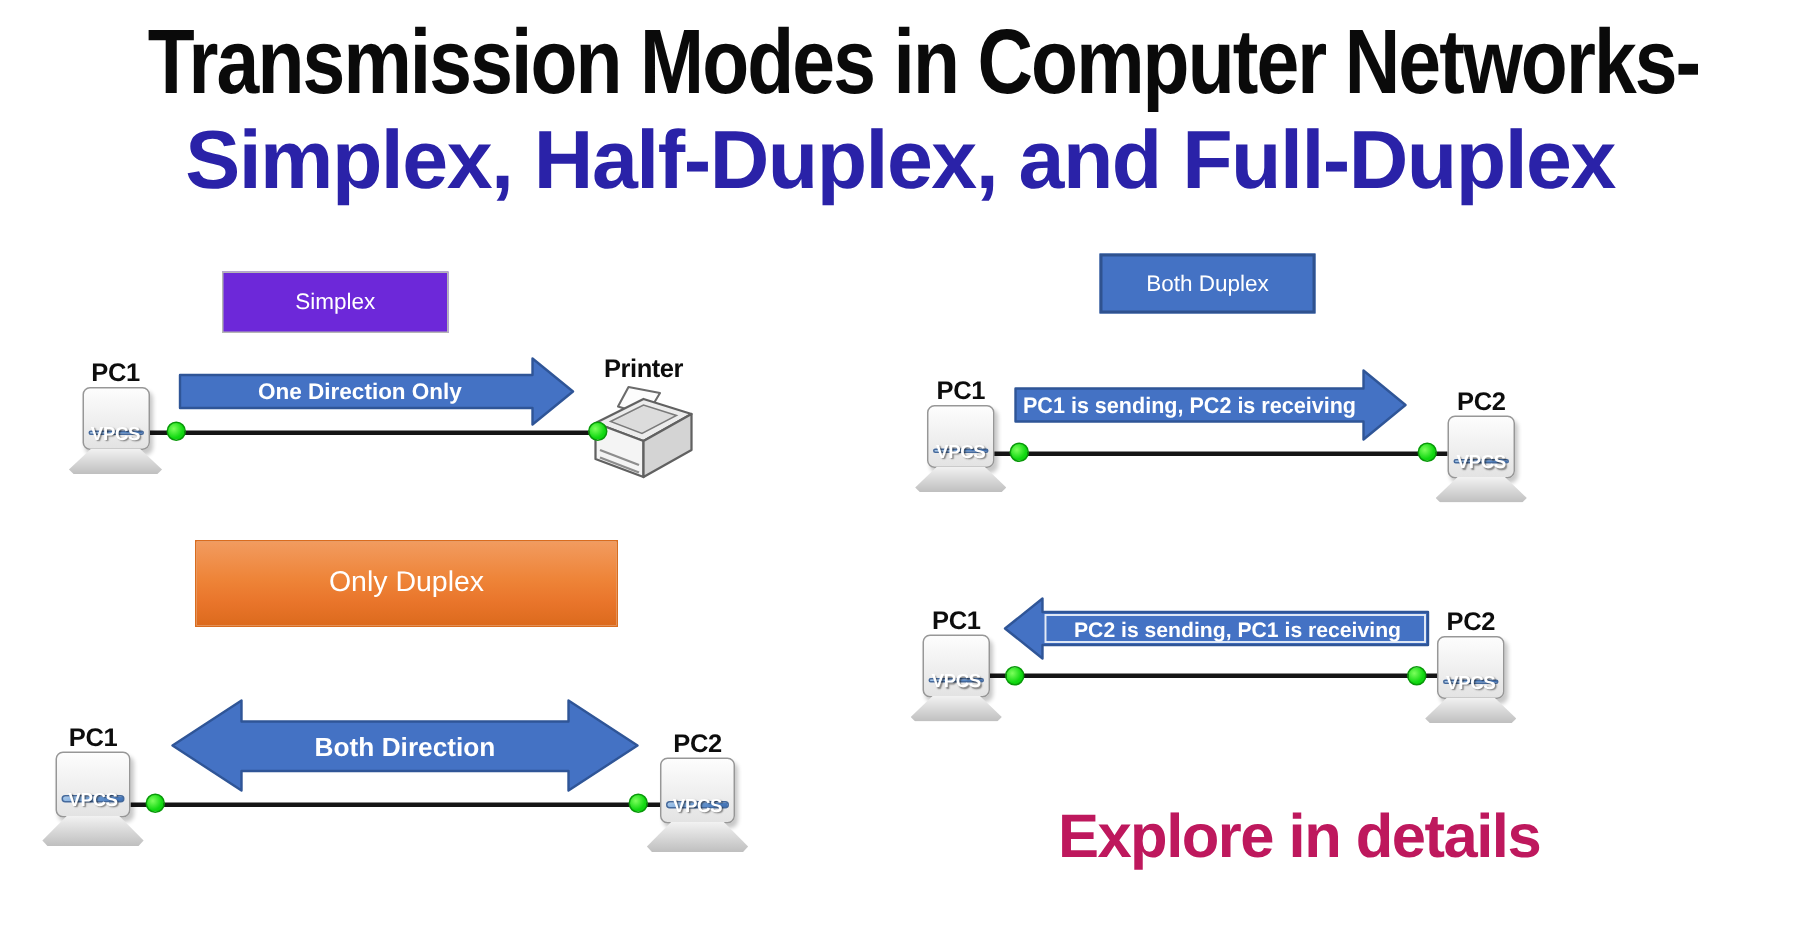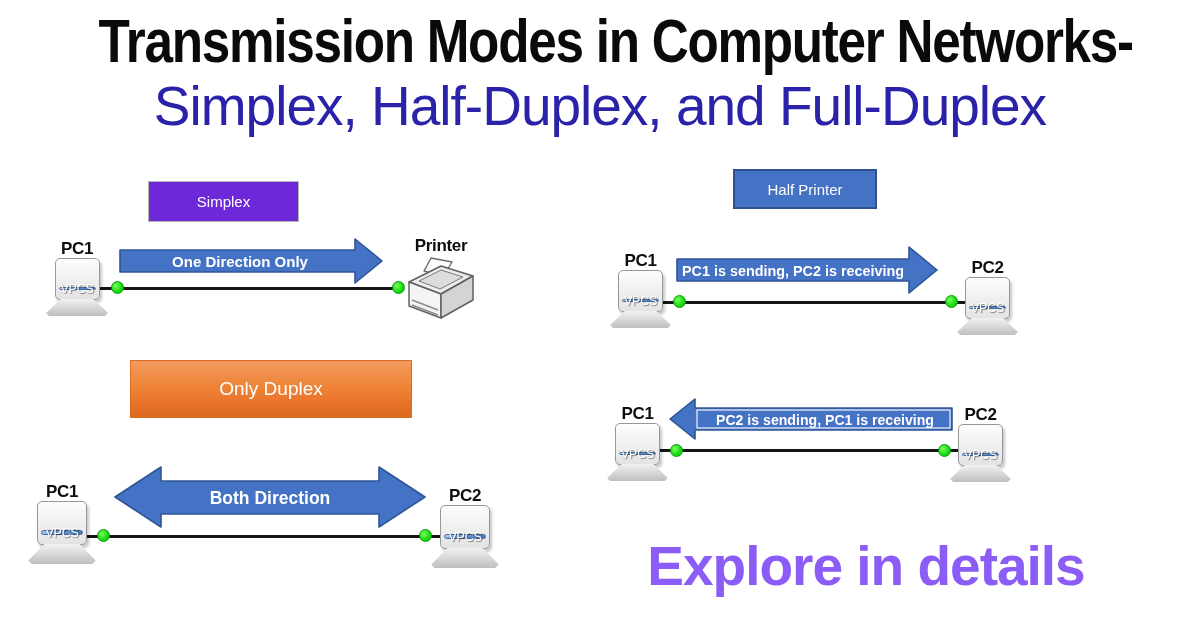--- a/index.html
+++ b/index.html
@@ -10,26 +10,26 @@
   section{display:contents;}
 
   
   .title-row{position:absolute;top:6px;left:0;right:0;text-align:left;z-index:5;}
   .title-row span{
     display:inline-block;font-size:61px;font-weight:700;color:#0a0a0a;
     letter-spacing:-1.5px;transform:scaleX(0.84);transform-origin:center;white-space:nowrap;
   }
   .subtitle-row{position:absolute;top:74px;left:0;right:0;text-align:center;z-index:5;}
   .subtitle-row span{
-    display:inline-block;font-size:55px;font-weight:400;color:#2A22A8;
+    display:inline-block;font-size:55px;font-weight:700;color:#2A22A8;
     letter-spacing:-1px;white-space:nowrap;
   }
   .cta{
     position:absolute;left:640px;top:534px;width:452px;text-align:center;z-index:5;
-    font-size:55px;font-weight:800;color:#8b5cf6;letter-spacing:-1px;white-space:nowrap;
+    font-size:41px;font-weight:800;color:#be185d;letter-spacing:-1px;white-space:nowrap;
   }
 
   
   .box{position:absolute;display:flex;align-items:center;justify-content:center;z-index:2;
        color:#ffffff;font-size:15px;}
   .box-simplex{left:148px;top:181px;width:149px;height:39px;background:#6d28d9;border:1px solid #b5b5b5;}
   .box-half{left:733px;top:169px;width:140px;height:36px;background:#4472C4;border:2px solid #2F528F;}
   .box-full{left:130px;top:360px;width:280px;height:56px;font-size:19px;
     background:linear-gradient(180deg,#F29B5F 0%,#EE8438 45%,#E9752B 72%,#DC6A1D 100%);
     border:1px solid #D96C1E;}
@@ -49,21 +49,21 @@
   .node{position:absolute;display:flex;flex-direction:column;align-items:center;z-index:2;}
   .node-label{font-size:17px;font-weight:700;color:#0d0d0d;line-height:18px;
               letter-spacing:-0.3px;white-space:nowrap;}
   .monitor{position:relative;width:45px;height:42px;border-radius:5px;
            background:linear-gradient(180deg,#fdfdfd,#e3e3e3);
            border:1.5px solid #979797;box-sizing:border-box;
            box-shadow:2px 3px 3px rgba(0,0,0,0.22);}
   .screen{position:absolute;left:3px;right:3px;top:4px;bottom:9px;border-radius:3px;
           background:linear-gradient(155deg,#aacbec 0%,#6d9cd4 45%,#3d6fb4 100%);
           border:1px solid #44699c;display:flex;align-items:center;justify-content:center;
-          color:#fff;font-size:12.5px;font-weight:400;letter-spacing:-0.3px;
+          color:#fff;font-size:12.5px;font-weight:700;letter-spacing:-0.3px;
           text-shadow:1px 1px 1px rgba(0,0,0,0.45);margin-top:24px;}
   .stand{width:135%;height:17px;margin-top:-1px;
          background:linear-gradient(180deg,#f2f2f2,#bfbfbf);
          clip-path:polygon(24% 0,76% 0,100% 82%,95% 100%,5% 100%,0 82%);
          border-radius:3px;}
   .node-lg .monitor{width:50px;height:44px;}
   .node-lg .stand{height:20px;}
   .printer-svg{margin-top:1px;}
 </style>
 </head>
@@ -95,38 +95,38 @@
     </svg>
 
     <div class="node" style="left:54px;top:240px;width:46px;">
       <div class="node-label">PC1</div>
       <div class="monitor">
         <div class="screen">VPCS</div>
       </div>
       <div class="stand"></div>
     </div>
 
-    <div class="node" style="left:404px;top:237px;width:74px;align-items:center;">
+    <div class="node" style="left:392px;top:237px;width:74px;align-items:center;">
       <div class="node-label">Printer</div>
       <svg class="printer-svg" width="72" height="66" viewBox="0 0 72 66">
         <polygon points="26,2 47,6 38,21 19,15" fill="#fcfcfc" stroke="#6b6b6b" stroke-width="1.4" stroke-linejoin="round"></polygon>
         <polygon points="4,26 36,10 68,20 36,38" fill="#ececec" stroke="#616161" stroke-width="1.5" stroke-linejoin="round"></polygon>
         <polygon points="14,25 36,14 58,21 35,33" fill="#dcdcdc" stroke="#7a7a7a" stroke-width="1"></polygon>
         <polygon points="4,26 36,38 36,62 4,50" fill="#f4f4f4" stroke="#616161" stroke-width="1.5" stroke-linejoin="round"></polygon>
         <polygon points="36,38 68,20 68,44 36,62" fill="#d4d4d4" stroke="#616161" stroke-width="1.5" stroke-linejoin="round"></polygon>
         <line x1="7" y1="44" x2="33" y2="54" stroke="#8d8d8d" stroke-width="1.6"></line>
         <line x1="7" y1="49" x2="33" y2="59" stroke="#8d8d8d" stroke-width="1.6"></line>
       </svg>
     </div>
   </section>
 
   
   <section>
     <div class="box box-half">
-      <span>Half Printer</span>
+      <span>Both Duplex</span>
     </div>
 
     
     <div class="wire" style="left:662px;top:301px;width:303px;"></div>
     <div class="dot" style="left:673px;top:295px;"></div>
     <div class="dot" style="left:945px;top:295px;"></div>
 
     <svg class="arrow" style="left:675px;top:243px;" width="266" height="54" viewBox="0 0 266 54">
       <polygon points="2,16 234,16 234,4 262,27 234,50 234,38 2,38"></polygon>
       <text x="118" y="27.5" text-anchor="middle" dominant-baseline="central" font-size="15" font-weight="700" textLength="222" lengthAdjust="spacingAndGlyphs">PC1 is sending, PC2 is receiving</text>

